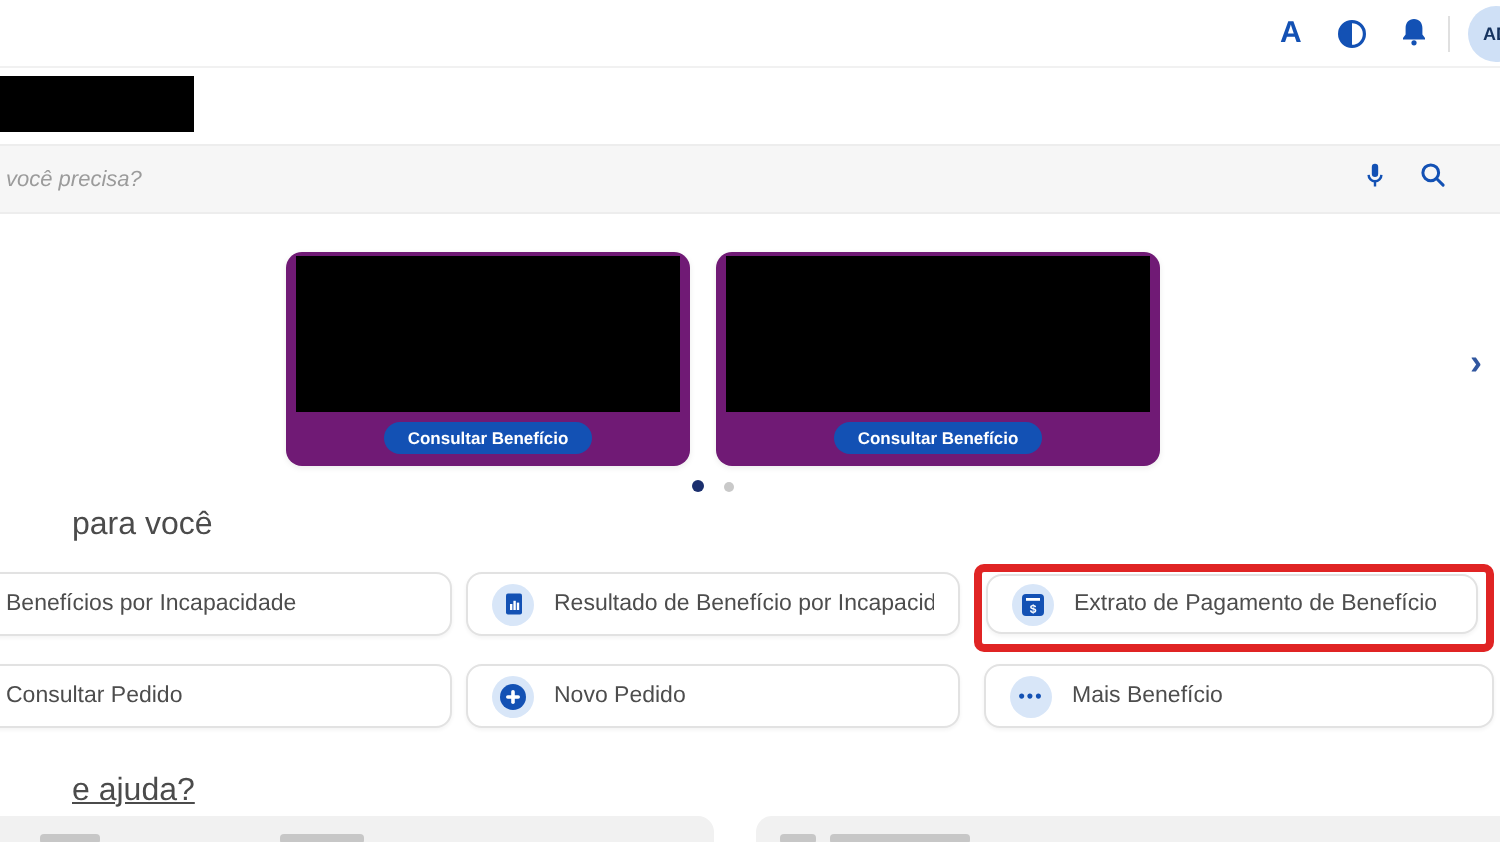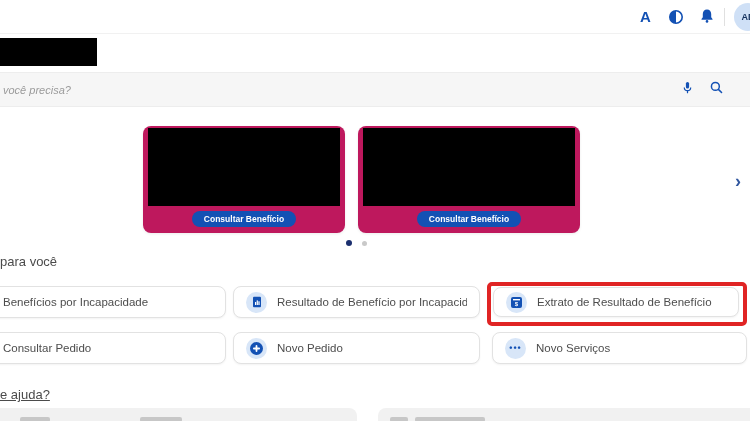--- a/index.html
+++ b/index.html
@@ -17,27 +17,27 @@
   .header-line{left:0;top:33px;width:750px;height:1px;background:#f1f1f1;}
   .redacted{background:#000;}
   
   .search-bar{left:-16px;top:72px;width:782px;height:35px;background:#f6f6f6;
     border:1px solid #ededed;border-radius:6px;box-sizing:border-box;}
   .search-input{position:absolute;left:0;top:0;width:100%;height:100%;border:none;background:transparent;
     outline:none;padding:0 60px 0 18px;font-family:"Liberation Sans",sans-serif;
     font-size:11px;font-style:italic;color:#6b6b6b;box-sizing:border-box;}
   .search-input::placeholder{color:#9b9b9b;font-style:italic;}
   
-  .slide-card{background:#be185d;border-radius:8px;box-shadow:0 1px 3px rgba(0,0,0,.08);}
+  .slide-card{background:#701a75;border-radius:8px;box-shadow:0 1px 3px rgba(0,0,0,.08);}
   .slide-btn{background:#1351b4;color:#fff;font-size:8.5px;font-weight:bold;border:none;border-radius:8px;
     display:flex;align-items:center;justify-content:center;cursor:pointer;font-family:"Liberation Sans",sans-serif;}
   .chevron{left:735px;top:172px;font-size:18px;font-weight:bold;color:#31579f;cursor:pointer;line-height:1;}
   .dot{border-radius:50%;cursor:pointer;}
   
-  .sec-heading{font-size:13px;color:#4b4b4b;}
+  .sec-heading{font-size:16px;color:#4b4b4b;margin-left:36px;}
   
   .svc{background:#fff;border:1px solid #e2e2e2;border-radius:8px;box-shadow:0 1px 2px rgba(0,0,0,.05);
     display:flex;align-items:center;gap:10px;padding:0 12px;box-sizing:border-box;
     font-size:11.5px;color:#4d4d4d;cursor:pointer;}
   .svc .icirc{width:21px;height:21px;min-width:21px;border-radius:50%;background:#d8e6f8;
     display:flex;align-items:center;justify-content:center;}
   .svc-label{white-space:nowrap;overflow:hidden;}
   .hl-border{border:4px solid #e02424;border-radius:5px;box-sizing:border-box;pointer-events:none;}
   .ellipsis-glyph{color:#1351b4;font-size:9px;font-weight:bold;letter-spacing:1px;line-height:1;}
   
@@ -126,21 +126,21 @@
   </div>
 
   <div class="abs svc" style="left:493px;top:287px;width:246px;height:30px;">
     <span class="icirc">
       <svg width="13" height="13" viewBox="0 0 13 13">
         <rect x="1" y="1" width="11" height="11" rx="2" fill="#1351b4"></rect>
         <rect x="3" y="3" width="7" height="1.4" fill="#fff"></rect>
         <text x="6.5" y="10.4" font-size="6" font-weight="bold" fill="#fff" text-anchor="middle">$</text>
       </svg>
     </span>
-    <span class="svc-label">Extrato de Resultado de Benefício</span>
+    <span class="svc-label">Extrato de Pagamento de Benefício</span>
   </div>
 
   <div class="abs hl-border" style="left:487px;top:282px;width:260px;height:44px;"></div>
 
   <div class="abs svc" style="left:-40px;top:332px;width:266px;height:32px;padding-left:42px;">
     <span class="svc-label">Consultar Pedido</span>
   </div>
 
   <div class="abs svc" style="left:233px;top:332px;width:247px;height:32px;">
     <span class="icirc">
@@ -150,21 +150,21 @@
         <rect x="3" y="5.6" width="7" height="1.8" rx="0.9" fill="#fff"></rect>
       </svg>
     </span>
     <span class="svc-label">Novo Pedido</span>
   </div>
 
   <div class="abs svc" style="left:492px;top:332px;width:255px;height:32px;">
     <span class="icirc">
       <span class="ellipsis-glyph">•••</span>
     </span>
-    <span class="svc-label">Novo Serviços</span>
+    <span class="svc-label">Mais Benefício</span>
   </div>
 
   <div class="abs sec-heading" style="left:0;top:387px;text-decoration:underline;">e ajuda?</div>
 
   <div class="abs help-card" style="left:-30px;top:408px;width:387px;height:30px;"></div>
   <div class="abs help-card" style="left:378px;top:408px;width:380px;height:30px;"></div>
 
   <div class="abs smudge" style="left:20px;top:417px;width:30px;"></div>
   <div class="abs smudge" style="left:140px;top:417px;width:42px;"></div>
   <div class="abs smudge" style="left:390px;top:417px;width:18px;"></div>

